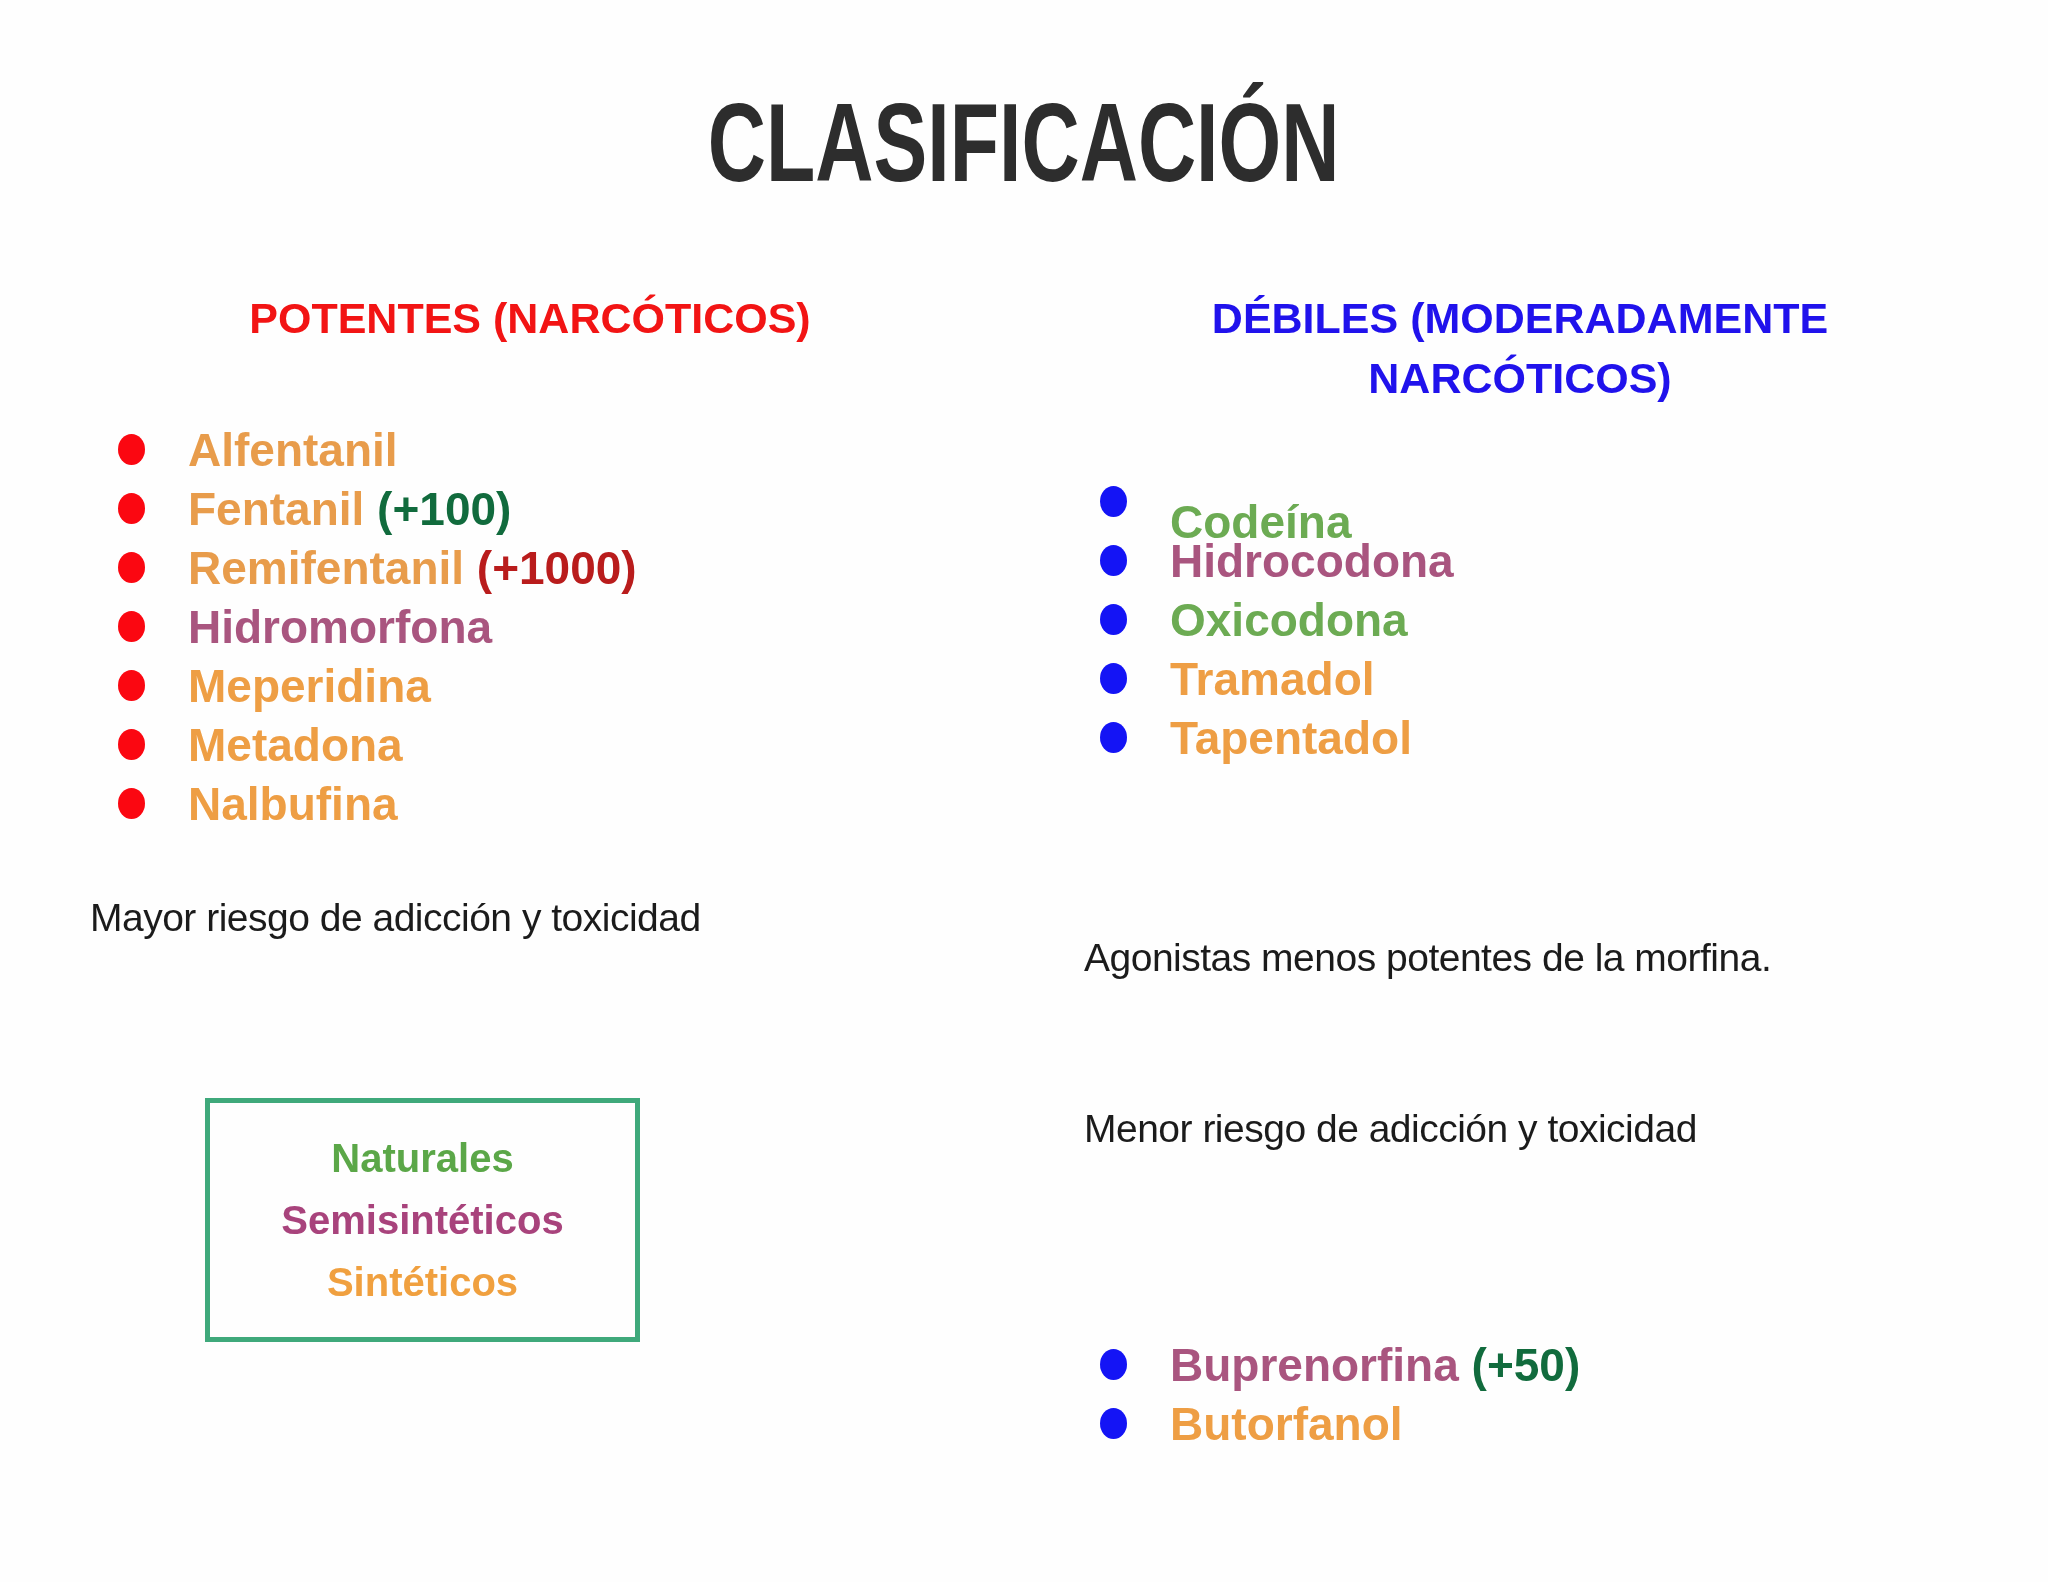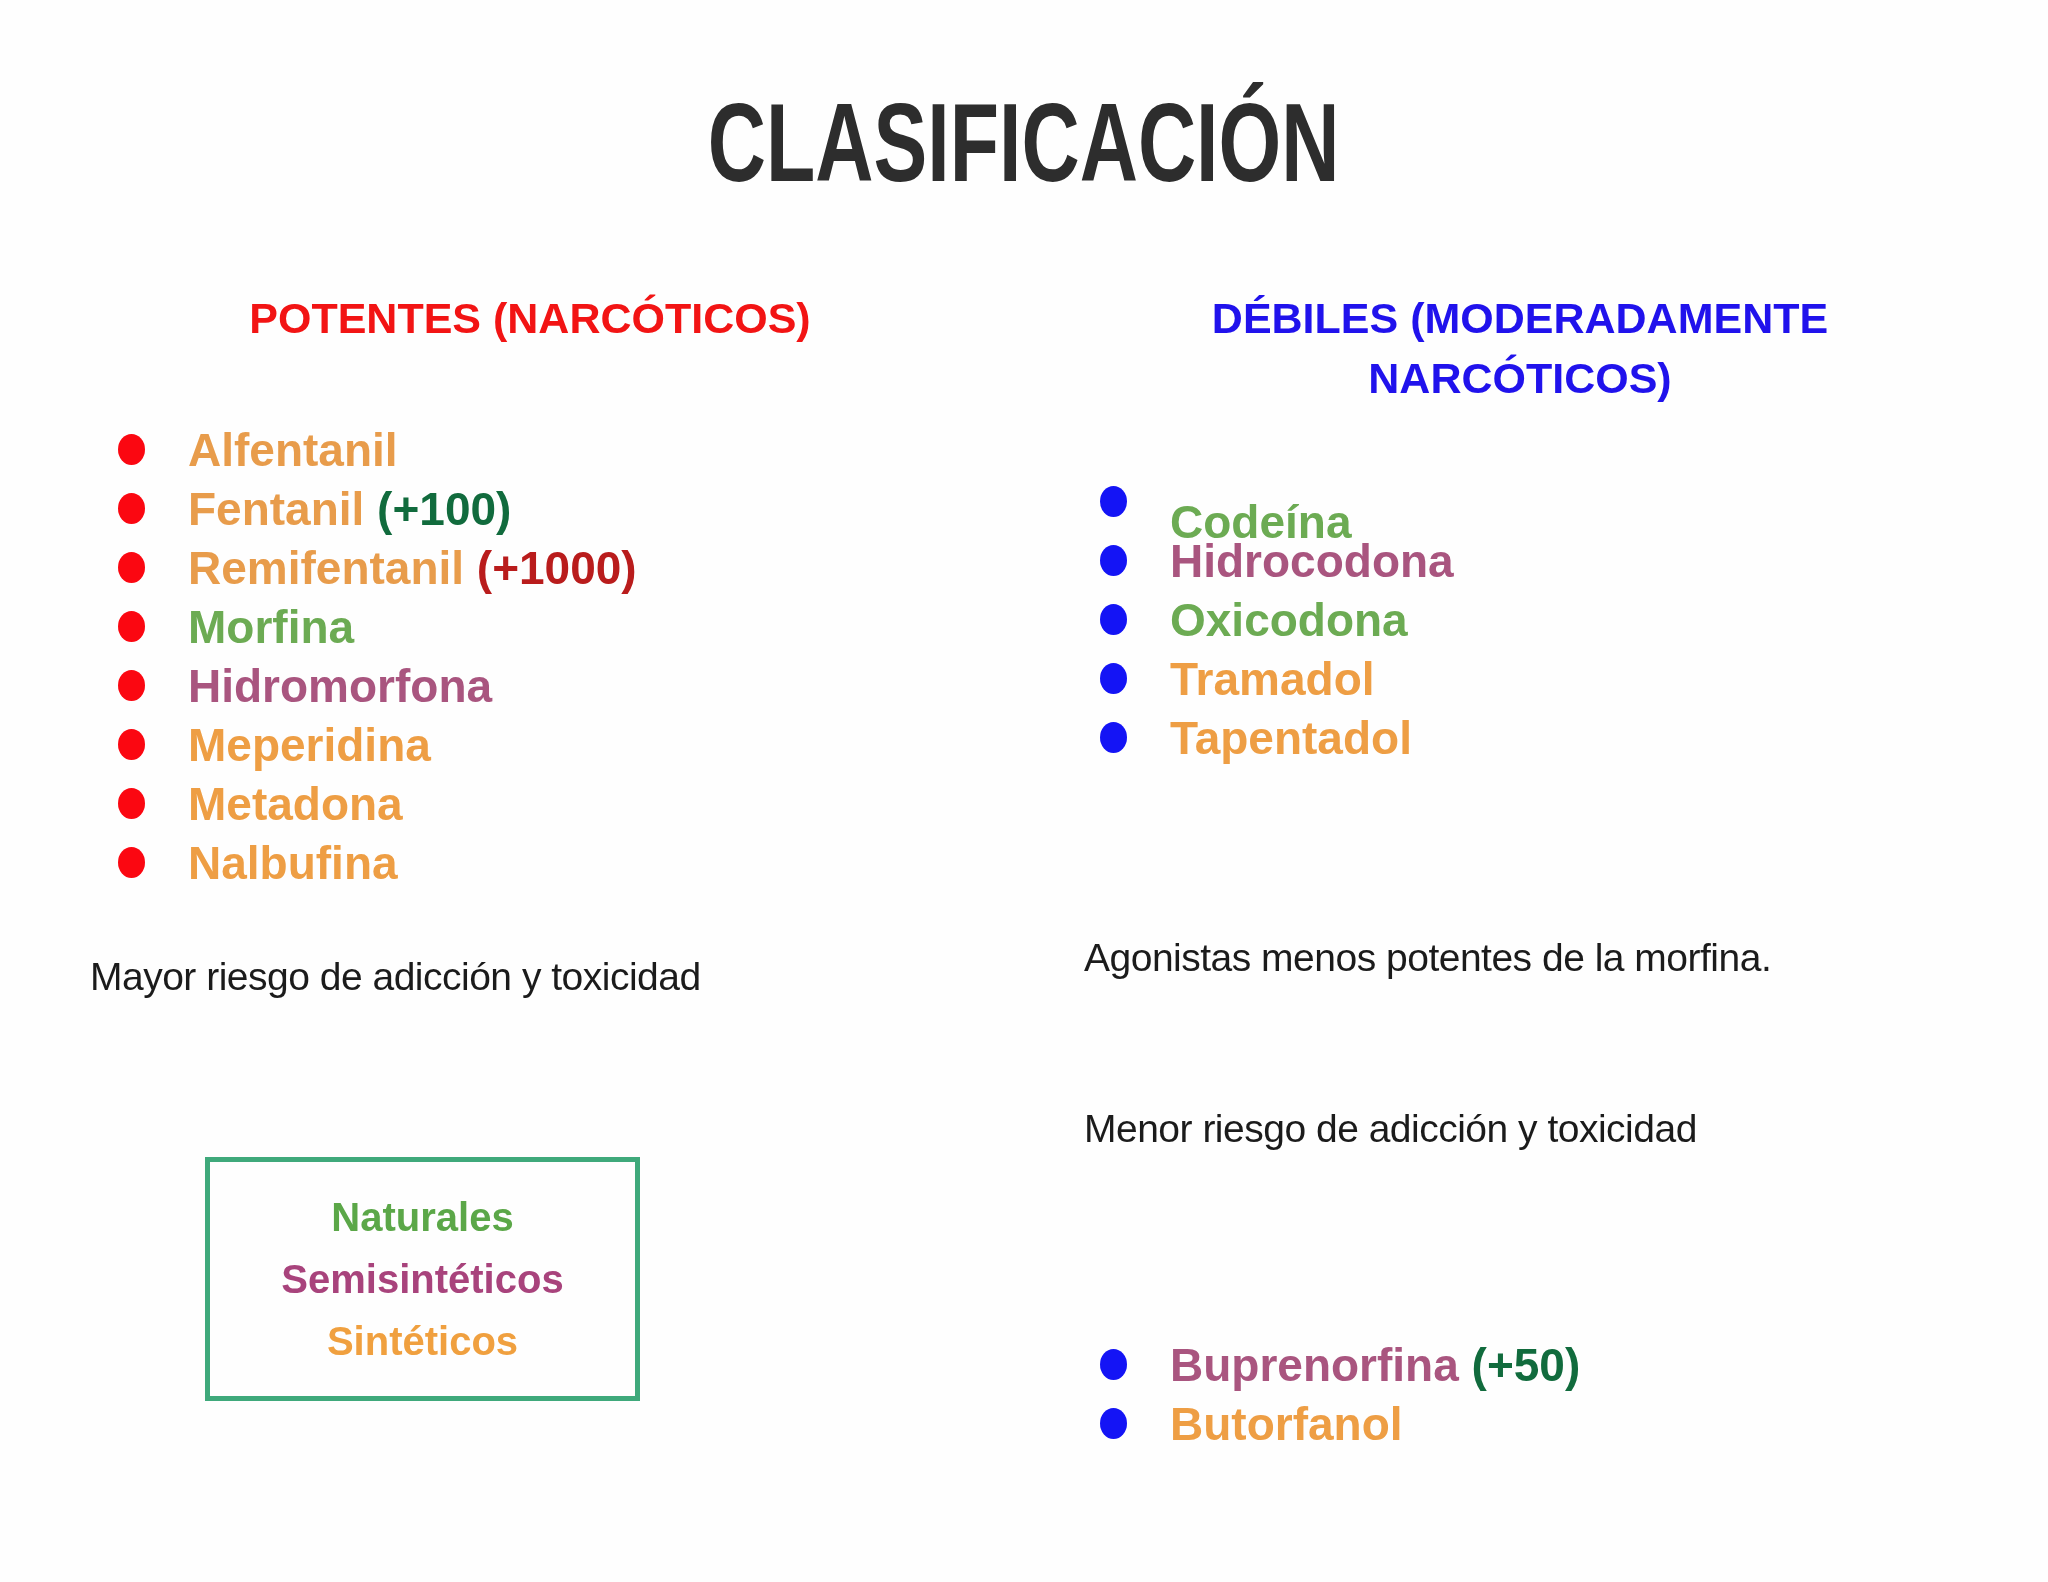--- a/index.html
+++ b/index.html
@@ -140,24 +140,20 @@
         </li>
         <li>
           <span class="bullet" style="background: rgb(251, 7, 17);"></span>
           <span class="item-text" style="color: rgb(232, 156, 75);">Fentanil</span>
           <span class="item-suffix" style="color: rgb(17, 107, 61);">&nbsp;(+100)</span>
         </li>
         <li>
           <span class="bullet" style="background: rgb(251, 7, 17);"></span>
           <span class="item-text" style="color: rgb(232, 156, 75);">Remifentanil</span>
           <span class="item-suffix" style="color: #b91c1c;">&nbsp;(+1000)</span>
-        </li>
-        <li>
-          <span class="bullet" style="background: rgb(251, 7, 17);"></span>
-          <span class="item-text" style="color: rgb(108, 171, 83);">Morfina</span>
         </li>
         <li>
           <span class="bullet" style="background: rgb(251, 7, 17);"></span>
           <span class="item-text" style="color: rgb(169, 85, 127);">Hidromorfona</span>
         </li>
         <li>
           <span class="bullet" style="background: rgb(251, 7, 17);"></span>
           <span class="item-text" style="color: rgb(238, 158, 68);">Meperidina</span>
         </li>
         <li>

